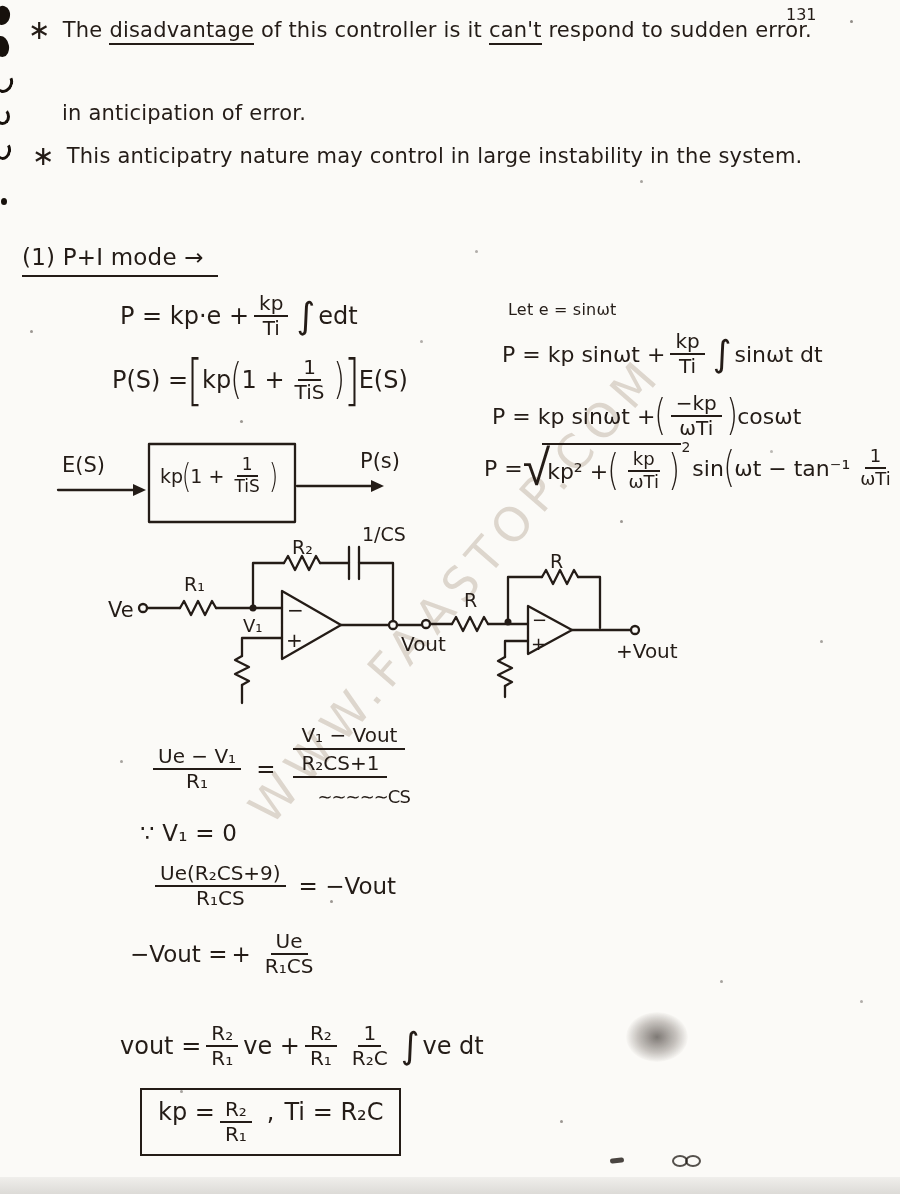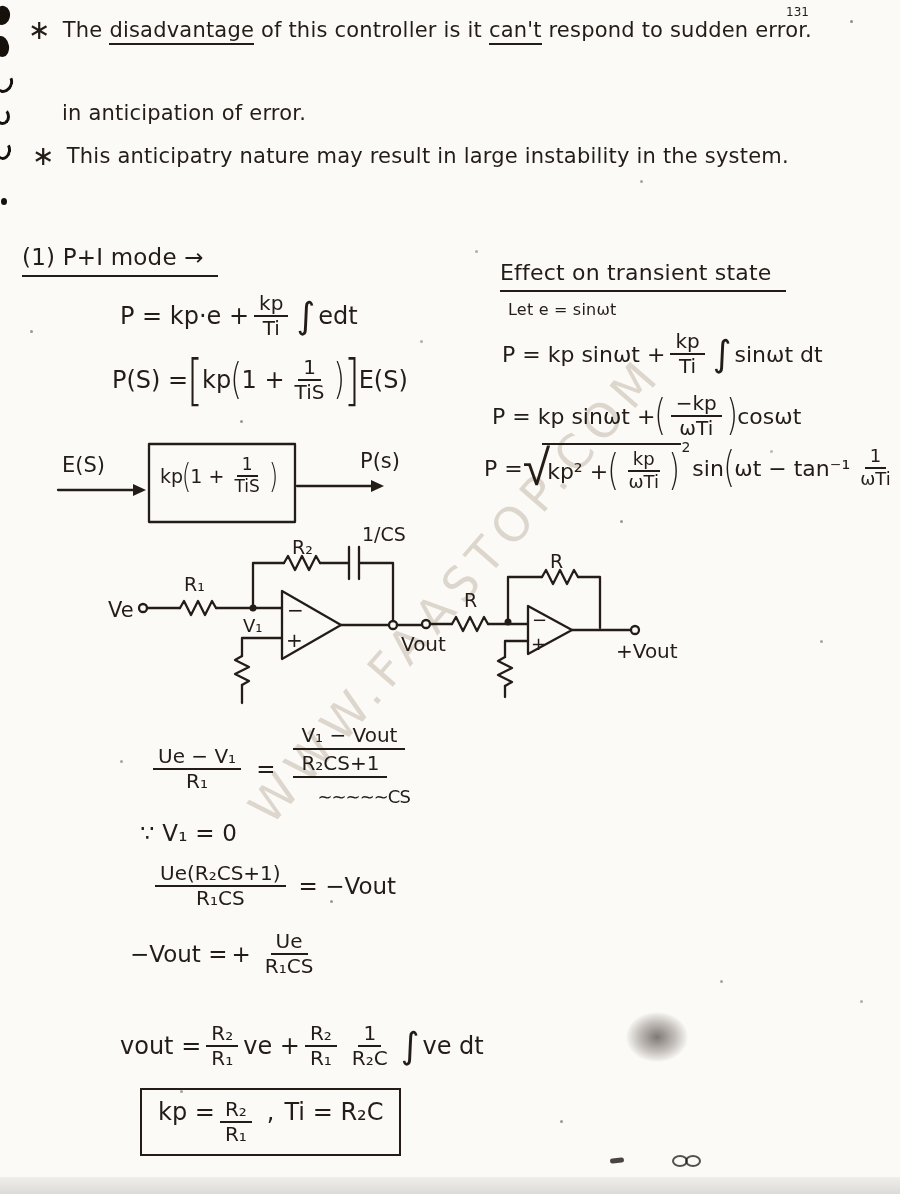--- a/index.html
+++ b/index.html
@@ -32,21 +32,21 @@
   .stack .s3{padding:8px 8px;font-size:18px;letter-spacing:-1px;margin-left:16px;}
   .struck{position:relative;display:inline-block;}
   .struck::after{content:"";position:absolute;left:-3px;right:-5px;top:46%;border-top:2.3px solid var(--ink);transform:rotate(-24deg);}
   .result-box{position:absolute;border:2.6px solid var(--ink);display:flex;padding:8px 16px;font-size:24px;}
   .watermark{
     position:absolute;left:455px;top:590px;
     transform:translate(-50%,-50%) rotate(-49deg);
     font-size:47px;letter-spacing:8px;color:rgba(178,161,142,.40);
     white-space:nowrap;pointer-events:none;
   }
-  .pagenum{position:absolute;left:786px;top:5px;font-size:12px;}
+  .pagenum{position:absolute;left:786px;top:5px;font-size:16px;}
   svg text{font-family:"DejaVu Sans",sans-serif;fill:var(--ink);}
   .bind-mark{position:absolute;background:#17110c;}
   .bind-curl{position:absolute;background:none;border:3px solid #17110c;border-left-color:transparent;border-top-color:transparent;border-radius:50%;}
   .smudge{position:absolute;left:626px;top:1012px;width:62px;height:50px;border-radius:50%;
     background:radial-gradient(ellipse at 50% 50%,rgba(43,35,30,.6),rgba(70,58,50,.28) 45%,transparent 72%);
     filter:blur(.6px);}
   .speck{position:absolute;left:30px;top:330px;width:3px;height:3px;border-radius:50%;background:rgba(40,32,25,.45);
     box-shadow:820px -310px 0 rgba(40,32,25,.5), 610px -150px 0 rgba(40,32,25,.4),
       210px 90px 0 rgba(40,32,25,.45), 390px 10px 0 rgba(40,32,25,.35),
       590px 190px 0 rgba(40,32,25,.45), 790px 310px 0 rgba(40,32,25,.4),
@@ -80,21 +80,21 @@
   <div class="dash-c"></div>
   <div class="bottom-band"></div>
 
   <div class="line" style="left:28px;top:14px;">
     <span class="bullet">∗</span><span>The </span><span class="u">disadvantage</span><span> of this controller is it </span><span class="u">can't</span><span> respond to sudden error.</span>
   </div>
   <div class="line" style="left:62px;top:101px;">
     <span>in anticipation of error.</span>
   </div>
   <div class="line" style="left:32px;top:140px;">
-    <span class="bullet">∗</span><span>This anticipatry nature may result in large instability in the system.</span>
+    <span class="bullet">∗</span><span>This anticipatry nature may control in large instability in the system.</span>
   </div>
 
   <div class="line" style="left:22px;top:244px;">
     <span class="sline">(1) P+I mode →</span>
   </div>
 
   <div class="eq" style="left:120px;top:292px;">
     <span>P = kp·e +</span>
     <span class="frac">
         <span class="fn">kp</span>
@@ -111,23 +111,20 @@
     <span>1 +</span>
     <span class="frac">
         <span class="fn">1</span>
         <span class="fd">TiS</span>
       </span>
     <span class="bigp">)</span>
     <span class="bigb">]</span>
     <span>E(S)</span>
   </div>
 
-  <div class="line" style="left:500px;top:260px;">
-    <span class="sline" style="font-size:22px;">Effect on transient state</span>
-  </div>
   <div class="line" style="left:508px;top:300px;font-size:16px;">
     <span>Let e = sinωt</span>
   </div>
   <div class="eq small" style="left:502px;top:330px;">
     <span>P = kp sinωt +</span>
     <span class="frac">
         <span class="fn">kp</span>
         <span class="fd">Ti</span>
       </span>
     <span class="int">∫</span>
@@ -244,21 +241,21 @@
       <span class="s1">V₁ − Vout</span>
       <span class="s2">R₂CS+1</span>
       <span class="s3">∼∼∼∼∼CS</span>
     </span>
   </div>
   <div class="line" style="left:140px;top:820px;font-size:23px;">
     <span>∵  V₁ = 0</span>
   </div>
   <div class="eq" style="left:150px;top:862px;font-size:23px;">
     <span class="frac">
-        <span class="fn">Ue(R₂CS+1)</span>
+        <span class="fn">Ue(R₂CS+9)</span>
         <span class="fd">R₁CS</span>
       </span>
     <span style="margin-left:8px;">= −Vout</span>
   </div>
   <div class="eq" style="left:130px;top:930px;font-size:23px;">
     <span>−Vout =</span>
     <span style="margin:0 4px;">+</span>
     <span class="frac">
         <span class="fn">Ue</span>
         <span class="fd">R₁CS</span>

